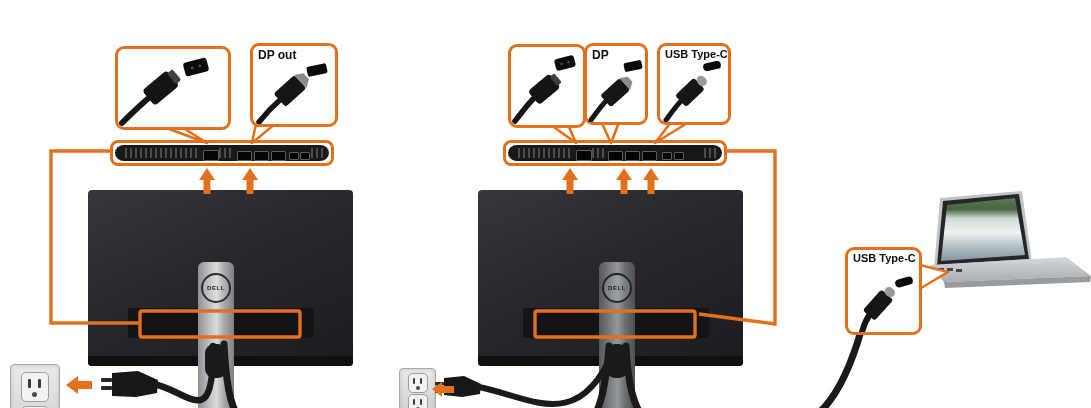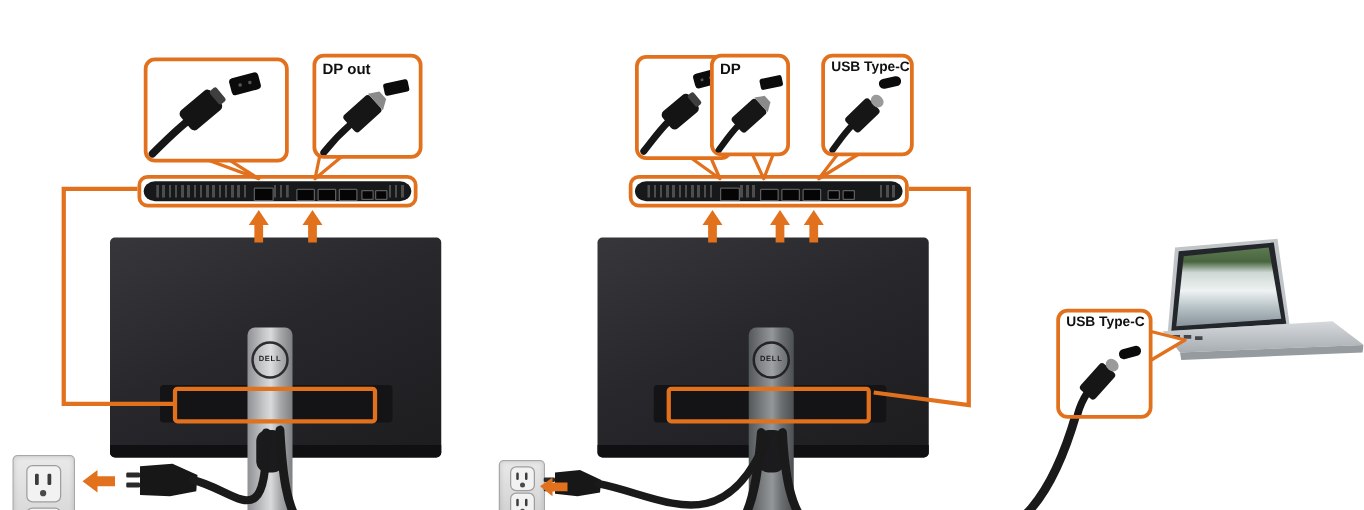--- a/index.html
+++ b/index.html
@@ -244,21 +244,21 @@
         <rect x="24" y="-6" width="6" height="12" rx="2" fill="#3f3f3f"></rect>
       </g>
       <g transform="translate(54,16) rotate(-15)">
         <rect x="-10" y="-6" width="20" height="12" rx="3" fill="#0b0b0b"></rect>
         <circle cx="-3.5" cy="0" r="1.2" fill="#555"></circle>
           <circle cx="3.5" cy="0" r="1.2" fill="#555"></circle>
       </g>
     </svg>
   </div>
 
-  <div class="callout" style="left:568px;top:3px;width:58px;height:76px;">
+  <div class="callout" style="left:584px;top:3px;width:58px;height:76px;">
     <span class="lbl">DP</span>
     <svg width="58" height="76" viewBox="0 0 58 76">
       <path d="M4,74 C10,66 14,60 20,54" stroke="#161616" stroke-width="5" fill="none" stroke-linecap="round"></path>
       <g transform="translate(20,54) rotate(-42)">
         <rect x="-2" y="-8" width="26" height="16" rx="3" fill="#161616"></rect>
         <path d="M24,-8 L31,-3.5 L31,3.5 L24,8 Z" fill="#8a8a8a"></path>
       </g>
       <g transform="translate(46,20) rotate(-12)">
         <rect x="-9" y="-4.5" width="18" height="9" rx="2" fill="#0b0b0b"></rect>
       </g>

